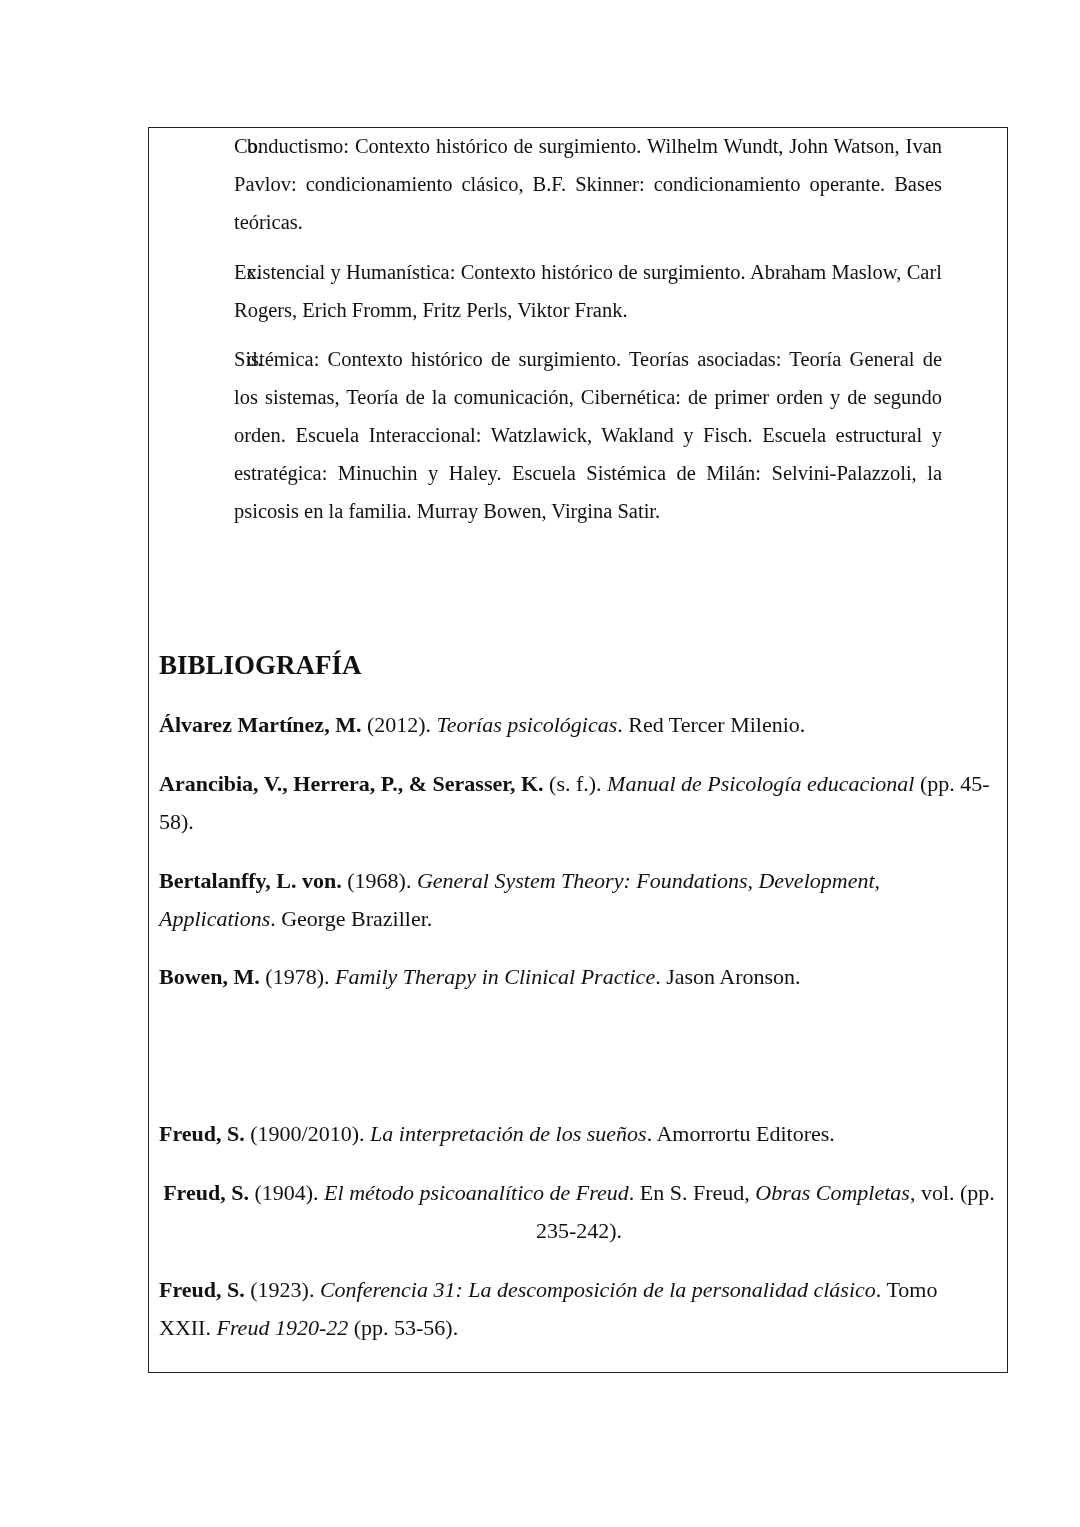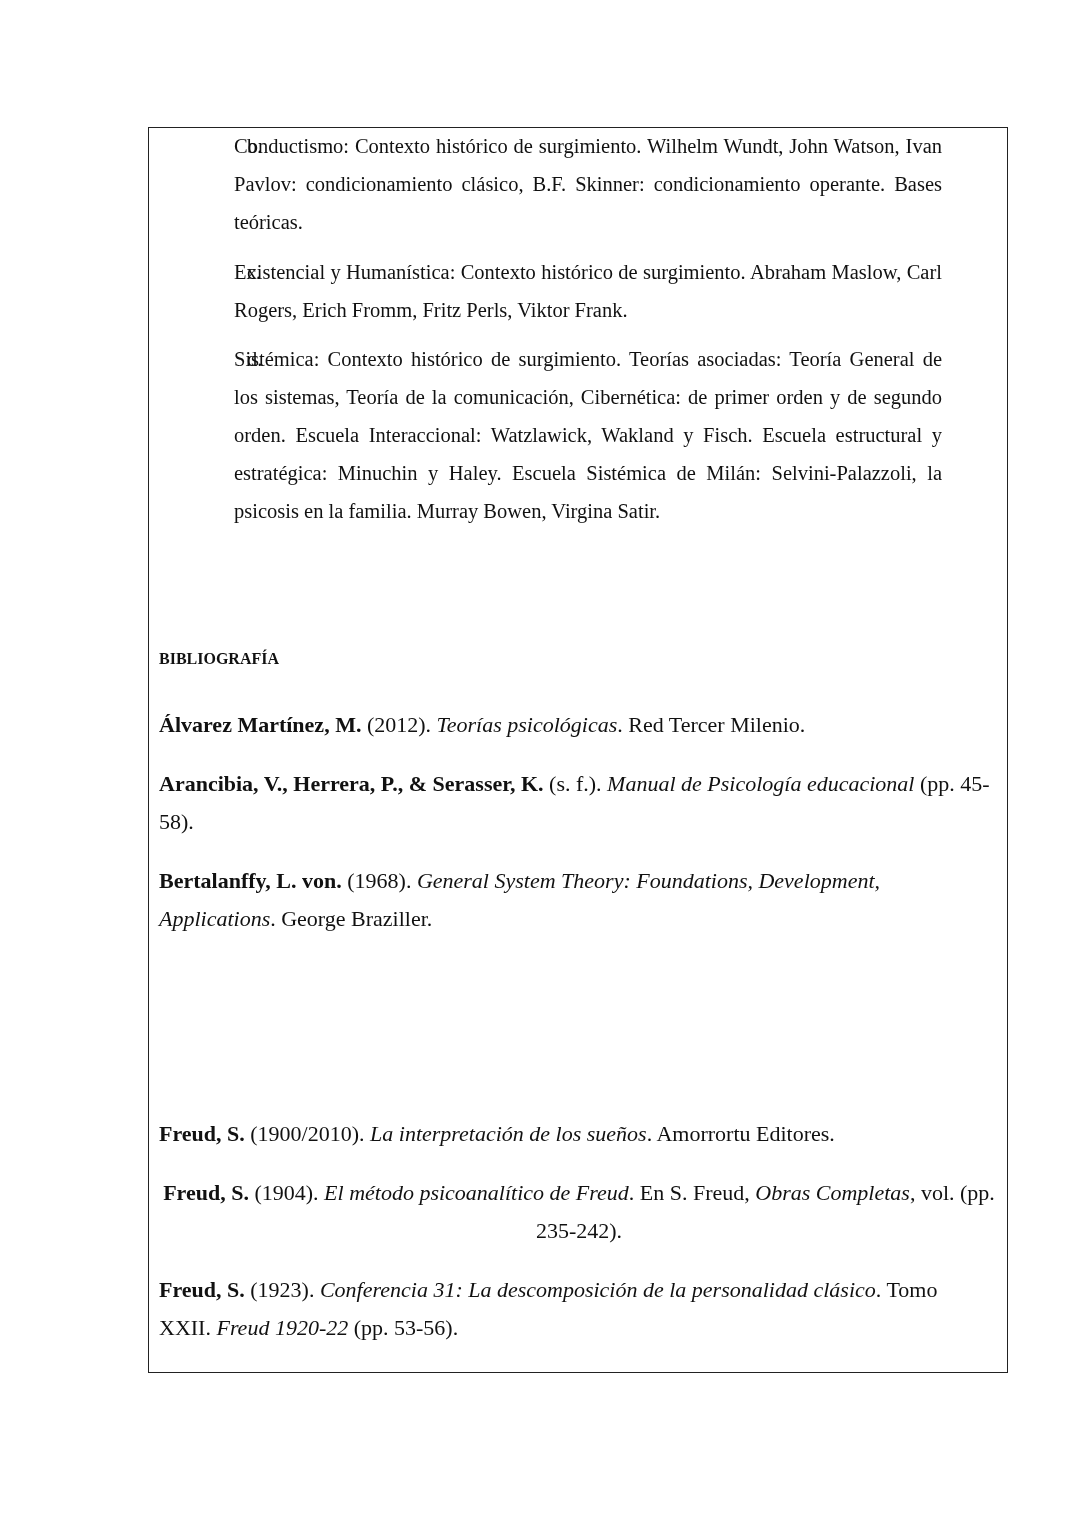--- a/index.html
+++ b/index.html
@@ -3,21 +3,21 @@
 <meta charset="utf-8">
 <style>
   html, body { margin: 0; padding: 0; background: #ffffff; }
   body { width: 1080px; height: 1527px; position: relative; overflow: hidden;
          font-family: "Liberation Serif", "DejaVu Serif", serif; color: #111; }
   .frame { position: absolute; left: 148px; top: 127px; width: 860px; height: 1246px;
            border: 1.5px solid #222; box-sizing: border-box; }
   .item { position: absolute; left: 100px; width: 760px; font-size: 20.5px; line-height: 38px; }
   .item .letter { position: absolute; left: -2px; width: 30px; }
   .item .text { margin-left: 85px; position: absolute; left: -100px; width: 708px; text-align: justify; text-align-last: left; }
-  .biblio-heading { position: absolute; left: 10px; top: 522px; font-weight: bold; font-size: 16px; }
+  .biblio-heading { position: absolute; left: 10px; top: 522px; font-weight: bold; font-size: 27px; }
   .ref { position: absolute; left: 10px; width: 840px; font-size: 22px; line-height: 38px; }
   .ref b { font-weight: bold; }
   .ref i { font-style: italic; }
 </style>
 </head>
 <body>
 
 <div class="frame">
 
   <div class="item" style="top:-1px;">
@@ -42,20 +42,23 @@
   </div>
 
   <div class="ref" style="top:637px;">
     <b>Arancibia, V., Herrera, P., &amp; Serasser, K.</b><span> (s. f.). </span><i>Manual de Psicología educacional</i><span> (pp. 45-58).</span>
   </div>
 
   <div class="ref" style="top:734px;">
     <b>Bertalanffy, L. von.</b><span> (1968). </span><i>General System Theory: Foundations, Development, Applications</i><span>. George Braziller.</span>
   </div>
 
+  <div class="ref" style="top:830px;">
+    <b>Bowen, M.</b><span> (1978). </span><i>Family Therapy in Clinical Practice</i><span>. Jason Aronson.</span>
+  </div>
 
 
   <div class="ref" style="top:987px;">
     <b>Freud, S.</b><span> (1900/2010). </span><i>La interpretación de los sueños</i><span>. Amorrortu Editores.</span>
   </div>
 
   <div class="ref" style="top:1046px;text-align:center;">
     <b>Freud, S.</b><span> (1904). </span><i>El método psicoanalítico de Freud</i><span>. En S. Freud, </span><i>Obras Completas</i><span>, vol. (pp. 235-242).</span>
   </div>
 

